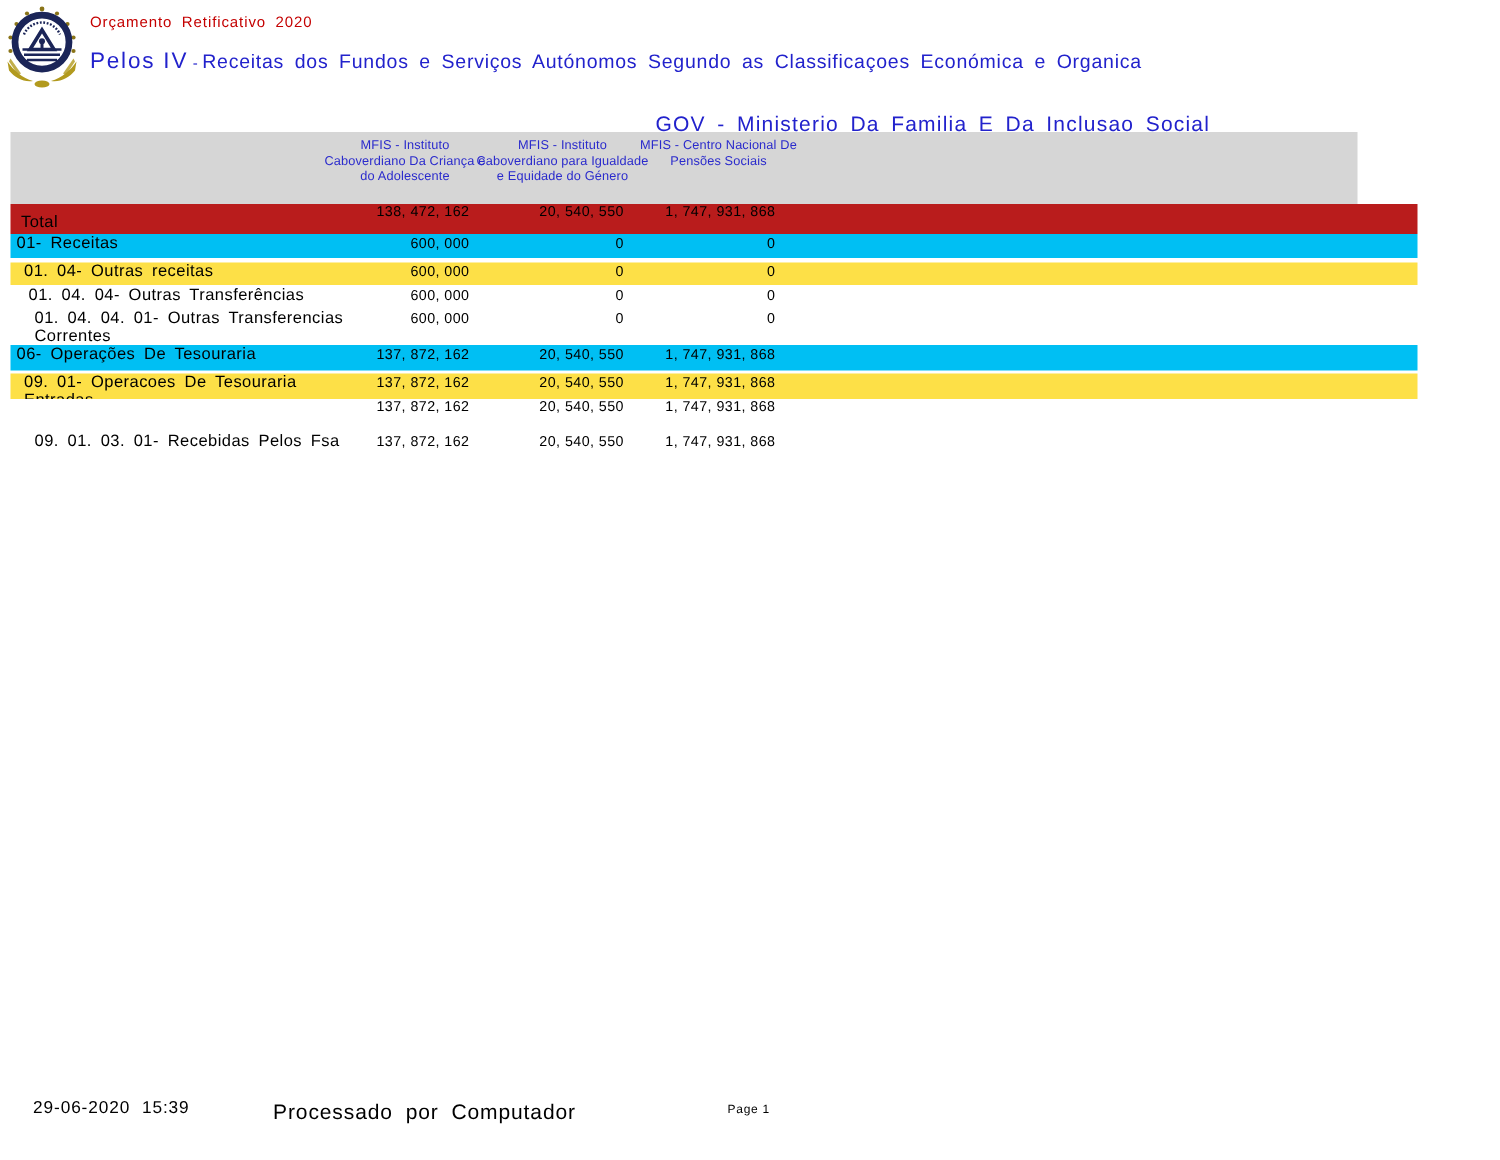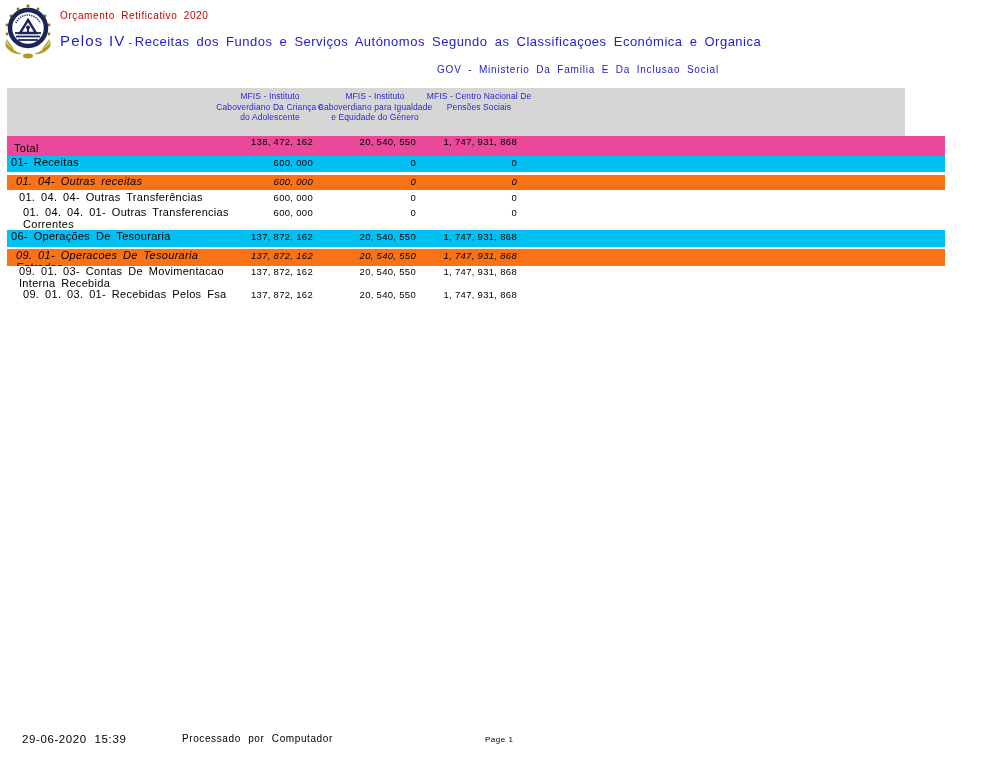--- a/index.html
+++ b/index.html
@@ -41,22 +41,22 @@
   }
   .map-sep { font-size: 10px; padding: 0 3px; }
   .map-subtitle {
     font-size: 13px;
     letter-spacing: 0.5px;
     word-spacing: 3px;
     color: #2222cc;
   }
   .gov-line {
     position: absolute;
-    left: 437px; top: 64px;
-    font-size: 10px;
+    left: 437px; top: 74px;
+    font-size: 14px;
     color: #2222cc;
     letter-spacing: 0.8px;
     word-spacing: 3px;
     white-space: nowrap;
   }
 
   
   .report-table {
     position: absolute;
     left: 7px; top: 88px;
@@ -105,23 +105,23 @@
     font-size: 9.5px;
     color: #000;
     text-align: right;
     letter-spacing: 0.3px;
     white-space: nowrap;
   }
   .num.v1 { left: 186px; width: 120px; }
   .num.v2 { left: 289px; width: 120px; }
   .num.v3 { left: 390px; width: 120px; }
 
-  .bg-gold { background: #ec4899; }
+  .bg-gold { background: #b91c1c; }
   .bg-cyan { background: #00bff3; }
-  .bg-gray { background: #f97316; font-style: italic; }
+  .bg-gray { background: #fde047; }
 
   .r-total { top: 48px;  height: 20px; }
   .r-total .lbl { top: 7px; left: 7px; }
   .r-total .num { top: 0px; }
   .r-01    { top: 68px;  height: 16px; }
   .r-01 .lbl { left: 4px; }
   .r-0104  { top: 87px;  height: 15px; }
   .r-0104 .lbl { left: 9px; }
   .r-010404 { top: 104px; height: 14px; }
   .r-010404 .lbl { left: 12px; top: 0; }
@@ -146,21 +146,21 @@
     left: 22px; top: 733px;
     font-size: 11.5px;
     color: #000;
     letter-spacing: 0.6px;
     word-spacing: 4px;
     white-space: nowrap;
   }
   .footer-processed {
     position: absolute;
     left: 168px; top: 733px;
-    font-size: 10px;
+    font-size: 14px;
     color: #000;
     letter-spacing: 0.6px;
     word-spacing: 4px;
     white-space: nowrap;
     padding-left: 14px;
   }
   .footer-page {
     position: absolute;
     left: 485px; top: 735px;
     font-size: 8px;
@@ -274,21 +274,20 @@
     </div>
 
     <div class="row r-0901 bg-gray">
       <span class="lbl"><span>09. 01- Operacoes De Tesouraria</span><span class="l2">Entradas</span></span>
       <span class="num v1">137, 872, 162</span>
       <span class="num v2">20, 540, 550</span>
       <span class="num v3">1, 747, 931, 868</span>
     </div>
 
     <div class="row r-090103">
-      <span class="lbl"><span>09. 01. 03- Contas De Movimentacao</span><span class="l2">Interna Recebida</span></span>
       <span class="num v1">137, 872, 162</span>
       <span class="num v2">20, 540, 550</span>
       <span class="num v3">1, 747, 931, 868</span>
     </div>
 
     <div class="row r-09010301">
       <span class="lbl">09. 01. 03. 01- Recebidas Pelos Fsa</span>
       <span class="num v1">137, 872, 162</span>
       <span class="num v2">20, 540, 550</span>
       <span class="num v3">1, 747, 931, 868</span>

